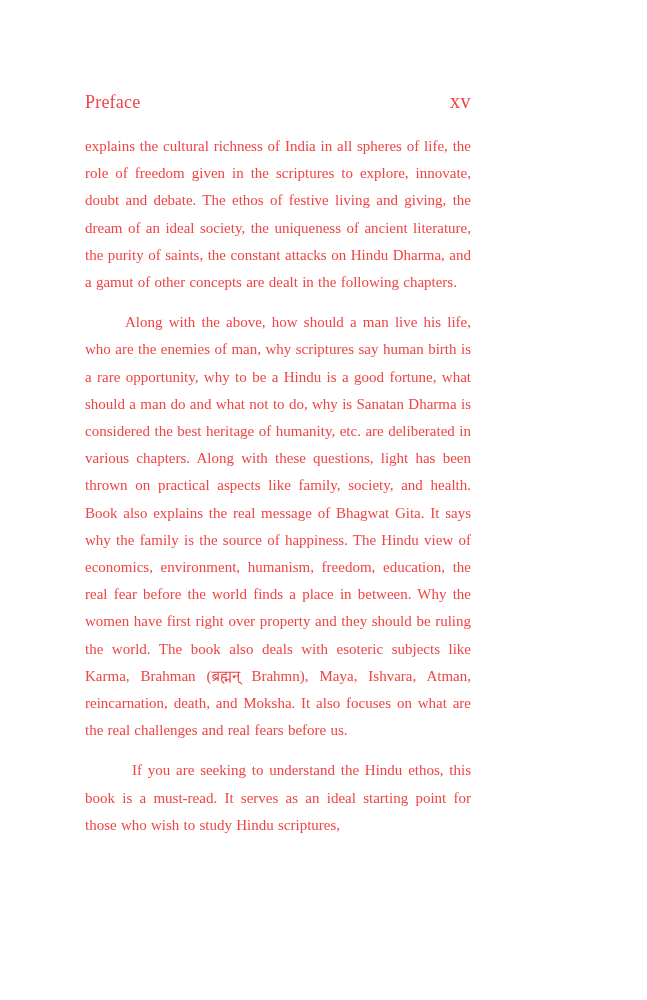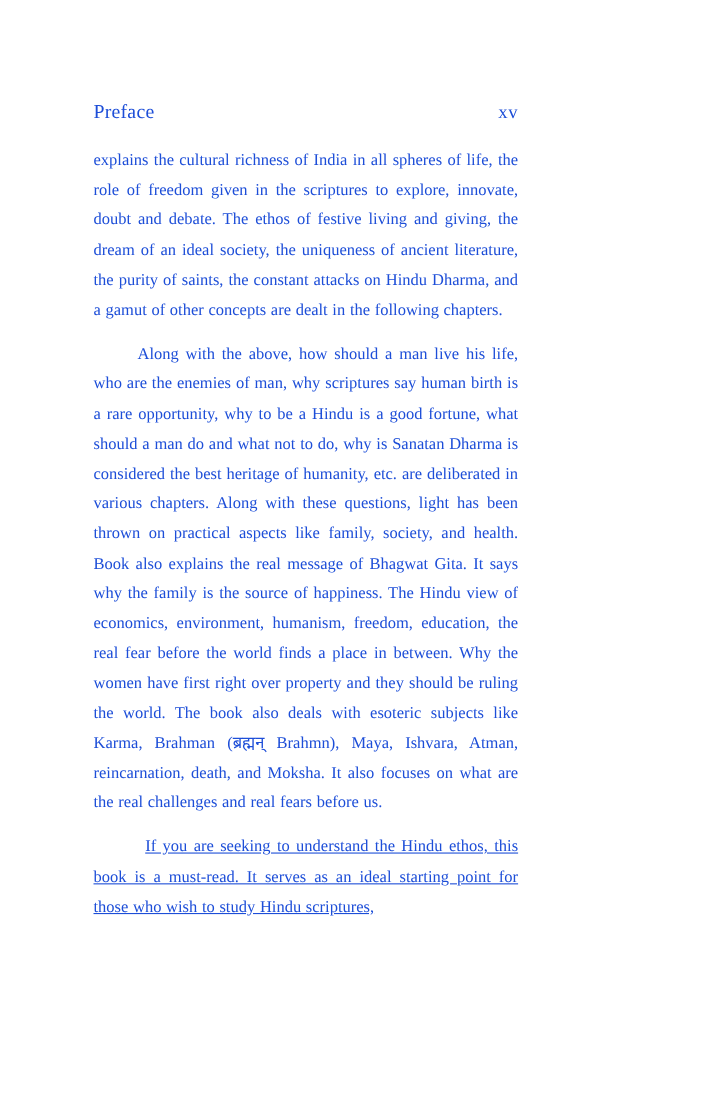--- a/index.html
+++ b/index.html
@@ -8,59 +8,58 @@
     width: 647px;
     height: 1000px;
     background: #ffffff;
     overflow: hidden;
   }
 
   .book-page {
     width: 557px;
     height: 1000px;
     background: #ffffff;
-    color: #1d4ed8;
+    color: #ef4444;
     font-family: "Liberation Serif", "DejaVu Serif", serif;
     padding: 90px 86px 0 85px;
   }
 
   .running-head {
     display: flex;
     justify-content: space-between;
     align-items: baseline;
     margin-bottom: 20px;
   }
 
   .running-head .title {
     font-size: 18px;
     line-height: 22px;
     letter-spacing: 0.2px;
   }
 
   .running-head .folio {
-    font-size: 17px;
+    font-size: 20px;
     line-height: 22px;
     letter-spacing: 0.5px;
   }
 
   .body-text p {
     font-size: 15px;
     line-height: 27.2px;
     text-align: justify;
     margin: 0 0 13px 0;
     word-spacing: 0.5px;
   }
 
   .body-text p.indent {
     text-indent: 40px;
   }
 
   .body-text p.indent-lg {
     text-indent: 47px;
-    text-decoration: underline;
   }
 </style>
 </head>
 <body>
 
 <div class="book-page">
 
   <div class="running-head">
     <span class="title">Preface</span>
     <span class="folio">xv</span>

